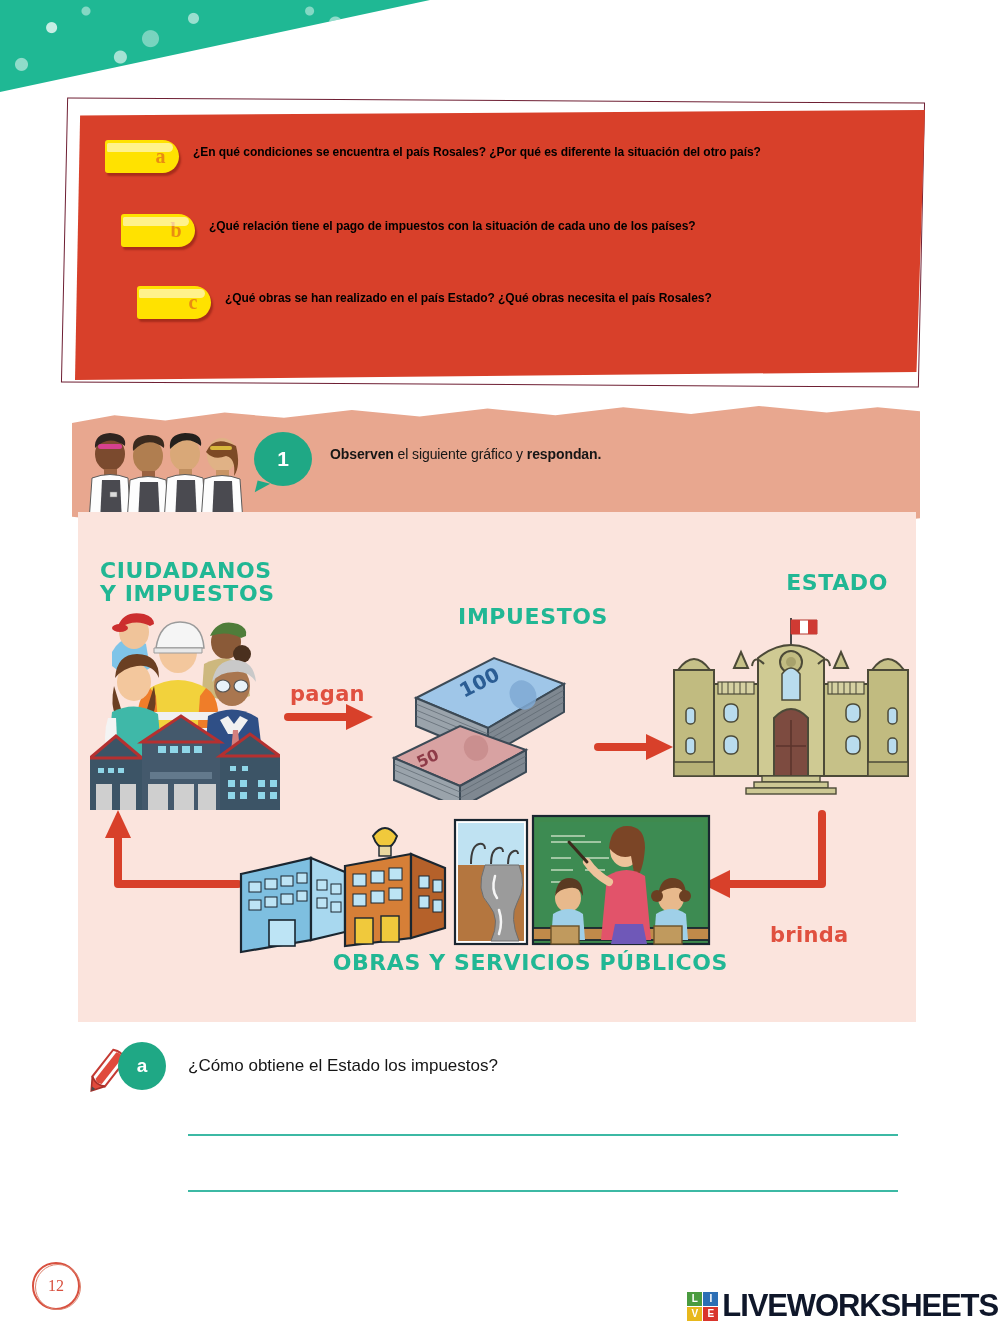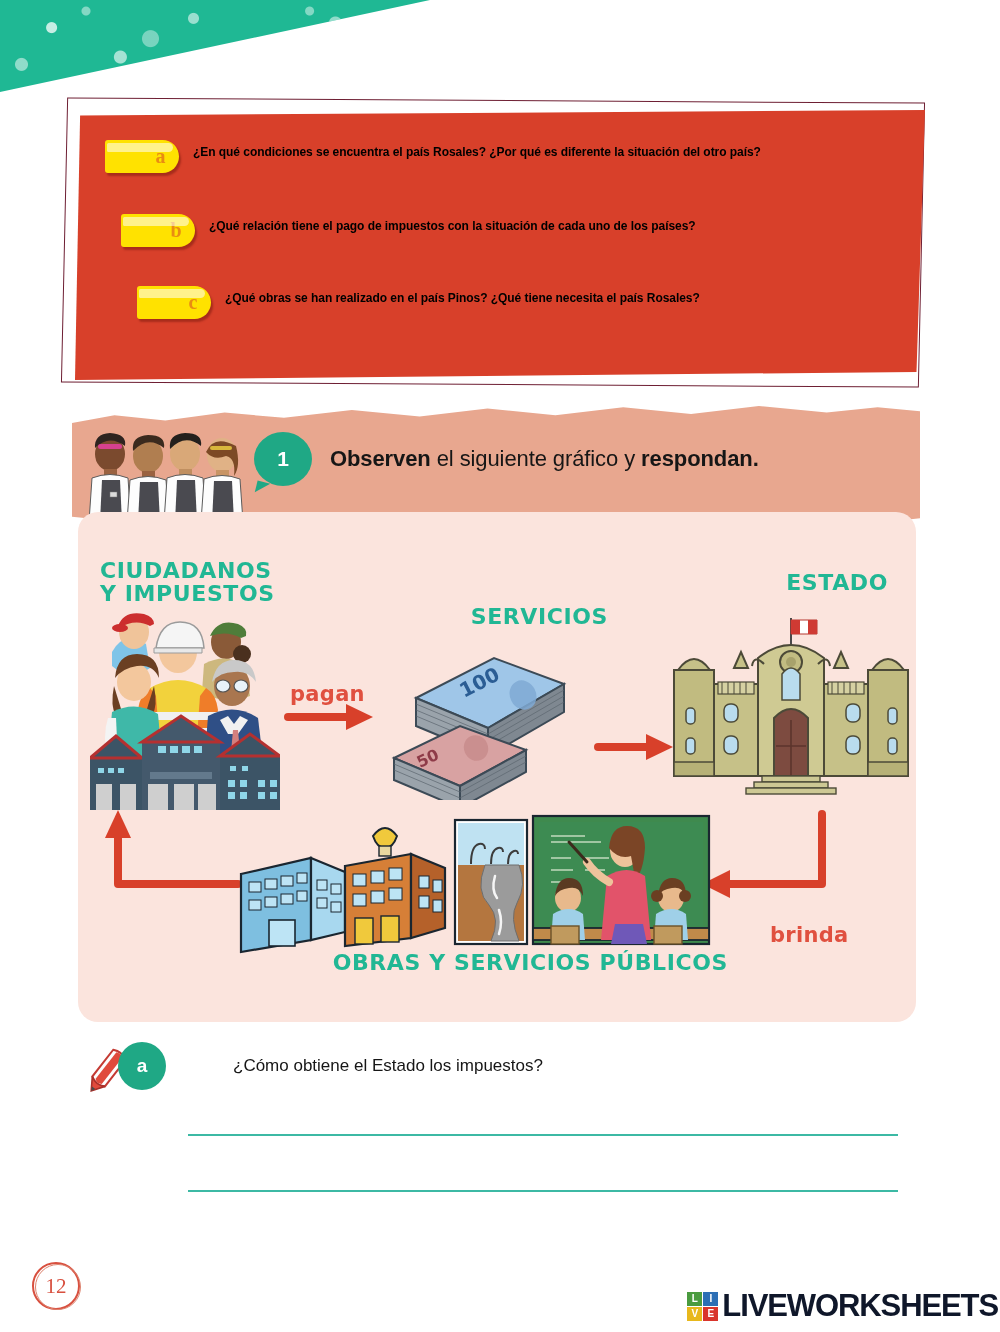--- a/index.html
+++ b/index.html
@@ -99,30 +99,29 @@
   .bubble::after {
     content: ""; position: absolute; left: 2px; bottom: -8px;
     border-left: 13px solid #1fa885; border-bottom: 12px solid transparent;
     transform: rotate(14deg);
   }
   .bubble-num {
     position: absolute; inset: 0; display: flex; align-items: center; justify-content: center;
     color: #fff; font-size: 21px; font-weight: bold;
   }
   .instr-text {
-    position: absolute; left: 258px; top: 44px; font-size: 22px; color: #161616;
+    position: absolute; left: 258px; top: 44px; font-size: 14px; color: #161616;
     letter-spacing: -.1px;
   }
   .instr-text b { font-weight: bold; }
 
   
   .diagram {
     position: absolute; left: 78px; top: 512px; width: 838px; height: 510px;
     background: #fbe4dd;
-    border-radius: 20px;
   }
   .heading {
     position: absolute; color: #21b794; font-weight: bold;
     font-family: "DejaVu Sans", sans-serif; letter-spacing: .6px;
     line-height: 1.04; text-align: right;
   }
   .h-citizens { left: 22px; top: 48px; width: 200px; font-size: 22px; text-align: left; }
   .h-taxes    { left: 330px; top: 94px; width: 200px; font-size: 22px; }
   .h-state    { left: 610px; top: 60px; width: 200px; font-size: 22px; }
   .h-works    { left: 190px; top: 440px; width: 460px; font-size: 22px; }
@@ -148,42 +147,42 @@
   
   .qa-wrap { position: absolute; left: 78px; top: 1042px; width: 850px; height: 60px; }
   .pencil { position: absolute; left: 0px; top: 4px; width: 56px; height: 52px; }
   .qa-circle {
     position: absolute; left: 40px; top: 0px; width: 48px; height: 48px;
     background: #1fa885; border-radius: 50%;
     display: flex; align-items: center; justify-content: center;
     color: #fff; font-size: 19px; font-weight: bold;
   }
   .qa-text {
-    position: absolute; left: 110px; top: 14px; font-size: 17px; color: #161616; margin-left: 45px;
+    position: absolute; left: 110px; top: 14px; font-size: 17px; color: #161616;
   }
   .answer-line {
     position: absolute; left: 188px; width: 710px; height: 2px; background: #3cb9a4;
   }
   .al-1 { top: 1134px; }
   .al-2 { top: 1190px; }
 
   
   .pagenum {
     position: absolute; left: 32px; top: 1262px; width: 48px; height: 48px;
   }
   .pagenum-ring {
     position: absolute; inset: 0; border: 2px solid #d8503f; border-radius: 50%;
   }
   .pagenum-ring2 {
     position: absolute; left: 3px; top: 2px; right: -1px; bottom: 0;
     border: 1.4px solid #dd8470; border-radius: 50%;
   }
   .pagenum-text {
     position: absolute; inset: 0; display: flex; align-items: center; justify-content: center;
-    color: #d8503f; font-size: 21px; font-family: "Liberation Serif", serif;
+    color: #d8503f; font-size: 16px; font-family: "Liberation Serif", serif;
   }
   .lw-logo { position: absolute; right: 2px; top: 1288px; display: flex; align-items: center; }
   .lw-tiles {
     display: grid; grid-template-columns: 15px 15px; grid-template-rows: 14px 14px;
     gap: 1px; margin-right: 4px;
   }
   .lw-tile {
     display: flex; align-items: center; justify-content: center;
     color: #fff; font-size: 10px; font-weight: bold; line-height: 1;
   }
@@ -217,21 +216,21 @@
       <div class="tag">
         <span class="tag-letter">b</span>
       </div>
       <div class="qtext">¿Qué relación tiene el pago de impuestos con la situación de cada uno de los países?</div>
     </div>
 
     <div class="qrow r3">
       <div class="tag">
         <span class="tag-letter">c</span>
       </div>
-      <div class="qtext">¿Qué obras se han realizado en el país Pinos? ¿Qué tiene necesita el país Rosales?</div>
+      <div class="qtext">¿Qué obras se han realizado en el país Estado? ¿Qué obras necesita el país Rosales?</div>
     </div>
 
   </div>
 
   <div class="instr-wrap">
     <div class="instr-strip-shadow"></div>
     <div class="instr-strip"></div>
 
     <div class="students">
       <svg viewBox="0 0 170 100" width="170" height="100">
@@ -281,21 +280,21 @@
       <b>Observen</b><span> el siguiente gráfico y </span><b>respondan.</b>
     </div>
   </div>
 
   <div class="diagram">
 
     <div class="heading h-citizens">
       <span>CIUDADANOS</span><br>
       <span>Y IMPUESTOS</span>
     </div>
-    <div class="heading h-taxes">SERVICIOS</div>
+    <div class="heading h-taxes">IMPUESTOS</div>
     <div class="heading h-state">ESTADO</div>
     <div class="heading h-works">OBRAS Y SERVICIOS PÚBLICOS</div>
 
     <div class="label-red l-pagan">pagan</div>
     <div class="label-red l-brinda">brinda</div>
 
     <svg class="ill" style="left:0;top:0;width:838px;height:510px;pointer-events:none;" viewBox="0 0 838 510">
 
       <g>
         <path d="M210 205 L278 205" stroke="#d8402a" stroke-width="8" stroke-linecap="round"></path>

